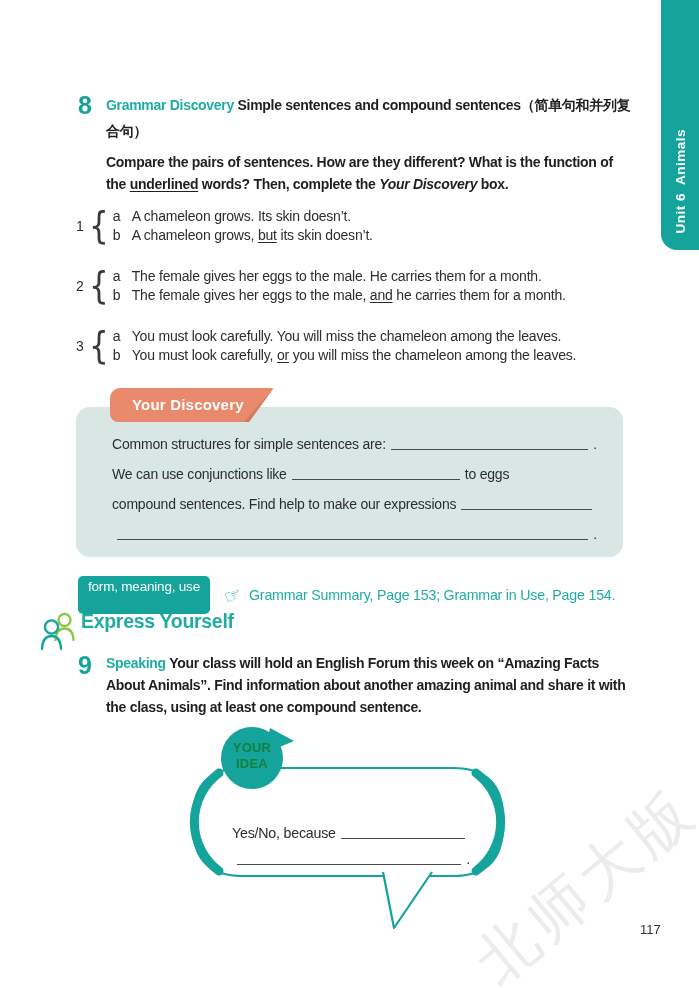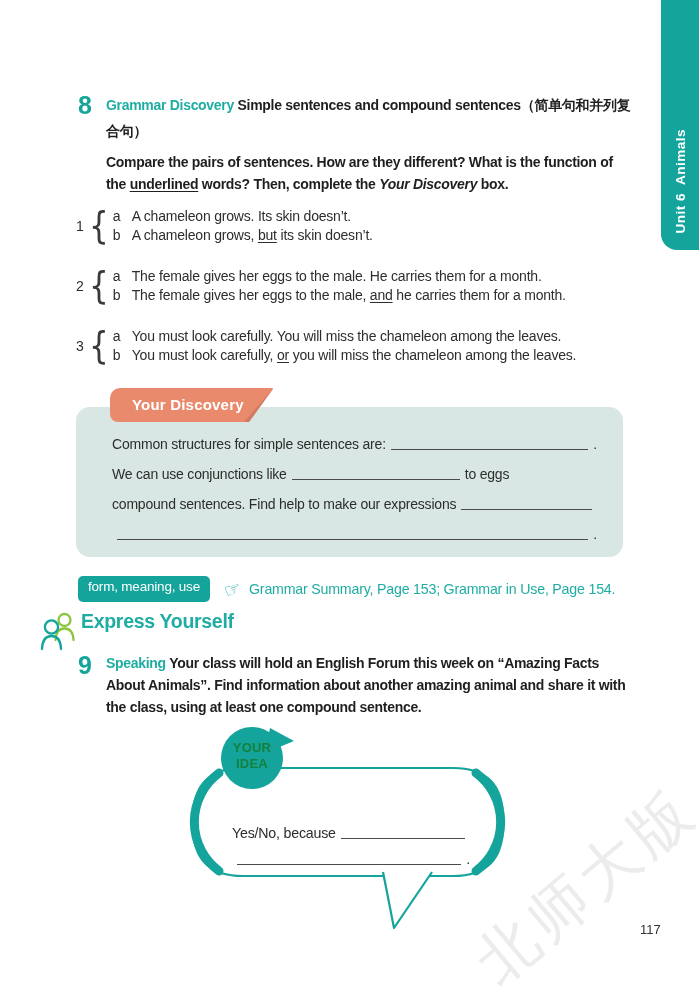--- a/index.html
+++ b/index.html
@@ -73,21 +73,21 @@
   .disc-line{display:flex;align-items:flex-end;height:18px;margin-bottom:12px;
     white-space:pre;}
   .blank{border-bottom:1.4px solid var(--line,#4a4a4a);height:2px;
     display:inline-block;margin:0 5px 2px 5px;}
   .blank.grow{flex:1;}
   .blank.w168{width:168px;}
   
   #refrow{position:absolute;left:78px;top:576px;display:flex;
     align-items:center;z-index:1;}
   .badge{background:var(--teal,#14a49b);color:#fff;font-size:13.5px;
-    padding:3px 10px 8px;border-radius:5px;letter-spacing:-0.2px;}
+    padding:3px 10px 20px;border-radius:5px;letter-spacing:-0.2px;}
   .hand{color:var(--teal-light,#1fada3);font-size:19px;margin:0 8px 0 14px;
     transform:rotate(-18deg);line-height:1;}
   .ref-text{color:var(--teal-light,#1fada3);font-size:14.2px;
     letter-spacing:-0.2px;}
   
   #express{position:absolute;left:40px;top:610px;display:flex;
     align-items:flex-start;z-index:1;}
   #express svg{flex:none;margin-right:4px;}
   .express-title{color:var(--teal-light,#1fada3);font-weight:bold;
     font-size:19.5px;letter-spacing:-0.3px;}

